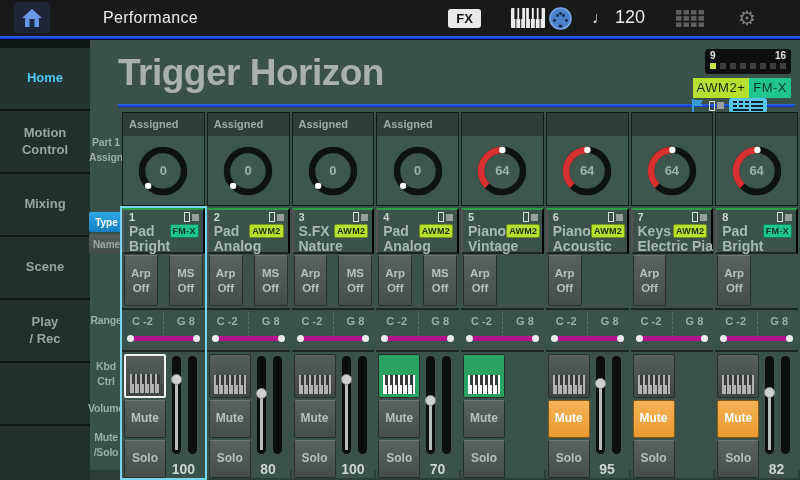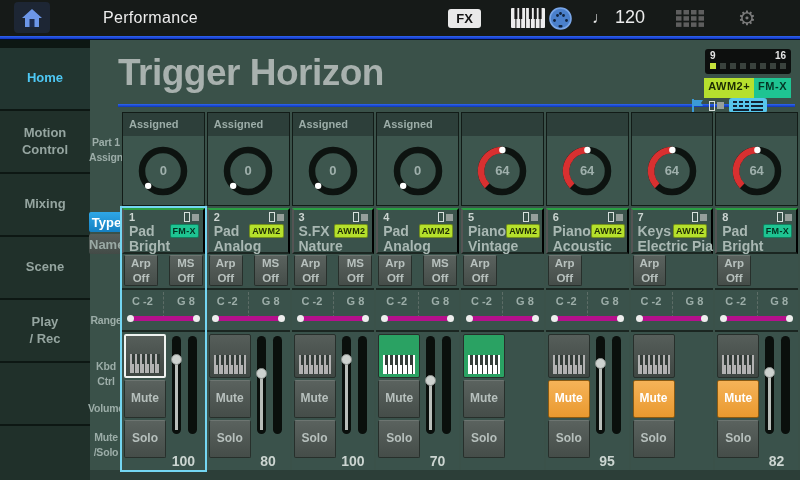--- a/index.html
+++ b/index.html
@@ -29,34 +29,34 @@
   
   #main{position:absolute;left:90px;top:40px;right:0;bottom:0;}
   #perf-name{position:absolute;left:28px;top:12px;font-size:37px;font-weight:bold;color:#a8b1ae;letter-spacing:-.5px;}
   #title-line{position:absolute;left:28px;right:5px;top:64px;height:3px;background:linear-gradient(#2e66f0,#0f35b5);}
   #part-ind{position:absolute;right:9px;top:9px;width:86px;height:25px;background:#0d0f0e;border-radius:3px;padding:2px 5px;box-sizing:border-box;}
   .ind-nums{display:flex;justify-content:space-between;color:#e5e5e5;font-size:10px;font-weight:bold;line-height:10px;}
   .ind-cells{display:flex;gap:4px;margin-top:2px;}
   .ind-cell{width:6px;height:6px;background:#3a423d;}
   .ind-cell.active{background:#c6e23c;}
   #engine-badges{position:absolute;right:9px;top:38px;display:flex;height:20px;}
-  .hdr-badge{font-size:11px;font-weight:bold;padding:2px 4px 0;letter-spacing:.5px;}
+  .hdr-badge{font-size:13px;font-weight:normal;padding:2px 4px 0;letter-spacing:.5px;}
   .hdr-badge.awm2{background:#b6e02e;color:#1c2b04;}
   .hdr-badge.fmx{background:#1ec492;color:#043726;}
   #flag-row{position:absolute;right:33px;top:58px;display:flex;align-items:center;gap:5px;}
   #mixer-icon{width:38px;height:15px;background:#57c6ea;border-radius:3px;position:relative;}
   #mixer-icon i{position:absolute;background:#123;display:block;height:2px;}
   
   .rlabel{position:absolute;left:-3px;width:38px;text-align:center;font-size:10.5px;font-weight:bold;color:#9cada8;line-height:1.4;letter-spacing:-.2px;}
   #lbl-assign{top:95px;}
   #lbl-range{top:273px;}
   #lbl-kbd{top:319px;}
   #lbl-volume{top:361px;}
   #lbl-mutesolo{top:390px;}
-  .tn-btn{position:absolute;left:-1px;width:35px;height:20px;font-size:13px;font-weight:bold;border:none;border-radius:2px;font-family:inherit;padding:0;}
+  .tn-btn{position:absolute;left:-1px;width:35px;height:20px;font-size:10px;font-weight:bold;border:none;border-radius:2px;font-family:inherit;padding:0;}
   #type-btn{top:172px;background:linear-gradient(#2fa7e6,#1580c2);color:#fff;}
   #name-btn{top:194px;background:linear-gradient(#565e5a,#434b47);color:#9aa9a4;}
   
   #grid{position:absolute;left:32px;top:72px;right:2px;bottom:10px;display:grid;grid-template-columns:repeat(8,1fr);column-gap:2px;}
   .part-col{display:flex;flex-direction:column;min-width:0;}
   .knob-cell{height:94px;flex:none;border:1px solid #121b17;background:#3d564e;margin-bottom:2px;box-sizing:border-box;display:flex;flex-direction:column;}
   .knob-head{height:23px;flex:none;background:#2d3f3a;color:#9cada8;font-size:11px;font-weight:bold;padding:5px 0 0 6px;box-sizing:border-box;}
   .knob-body{flex:1;position:relative;display:flex;align-items:center;justify-content:center;}
   .knob-val{position:absolute;color:#9fb0ac;font-size:13px;font-weight:bold;}
   .ring{fill:none;stroke:#0d1310;stroke-width:6.5;}
@@ -68,21 +68,21 @@
   .ph-row1{display:flex;justify-content:space-between;align-items:center;height:12px;}
   .p-num{font-size:11px;font-weight:bold;color:#ccd5d1;}
   .port-icon{display:flex;gap:2px;align-items:center;}
   .pi1{width:4px;height:8px;border:1.5px solid #d8e0dd;display:block;}
   .pi2{width:7px;height:7px;background:#969f9b;display:block;}
   .ph-row2{display:flex;justify-content:space-between;align-items:center;height:15px;}
   .p-name{font-size:14px;font-weight:bold;color:#a9b8b3;white-space:nowrap;}
   .engine-badge{font-size:9px;font-weight:bold;padding:1px 2px;border-radius:2px;border:1px solid rgba(0,0,0,.35);letter-spacing:.3px;}
   .engine-badge.awm2{background:#b5e02c;color:#1e2b04;}
   .engine-badge.fmx{background:#1ec492;color:#03301f;}
-  .arp-row{height:36px;flex:none;border-bottom:2px solid #1b2621;box-sizing:border-box;display:flex;gap:11px;padding:1px 2px 2px;}
+  .arp-row{height:56px;flex:none;border-bottom:2px solid #1b2621;box-sizing:border-box;display:flex;gap:11px;padding:1px 2px 2px;}
   .cell-btn{flex:1;background:linear-gradient(#5a625e,#454d49);border:1px solid #272f2b;border-top-color:#6d7571;color:#b7c0bd;font-weight:bold;font-size:11.5px;font-family:inherit;border-radius:2px;line-height:1.3;padding:0;min-width:0;}
   .cell-btn span{display:block;}
   .ms-hidden{visibility:hidden;}
   .range-row{height:42px;flex:none;border-bottom:2px solid #1b2621;box-sizing:border-box;position:relative;padding:5px 4px 0;}
   .range-row::before{content:'';position:absolute;left:50%;top:2px;bottom:12px;border-left:1px dashed #5d6d67;}
   .range-labels{display:flex;justify-content:space-between;font-size:11px;font-weight:bold;color:#9cada8;padding:0 6px;position:relative;text-align:right;}
   .range-bar{position:absolute;left:7px;right:7px;top:26px;height:5px;background:#b5108c;border-radius:2px;}
   .rdot{position:absolute;width:7px;height:7px;background:#ededed;border-radius:50%;top:-1px;}
   .rdot.l{left:-2px;}.rdot.r{right:-2px;}
   .bottom-block{flex:1;display:flex;gap:2px;padding:2px 2px 0;box-sizing:border-box;min-height:0;}

